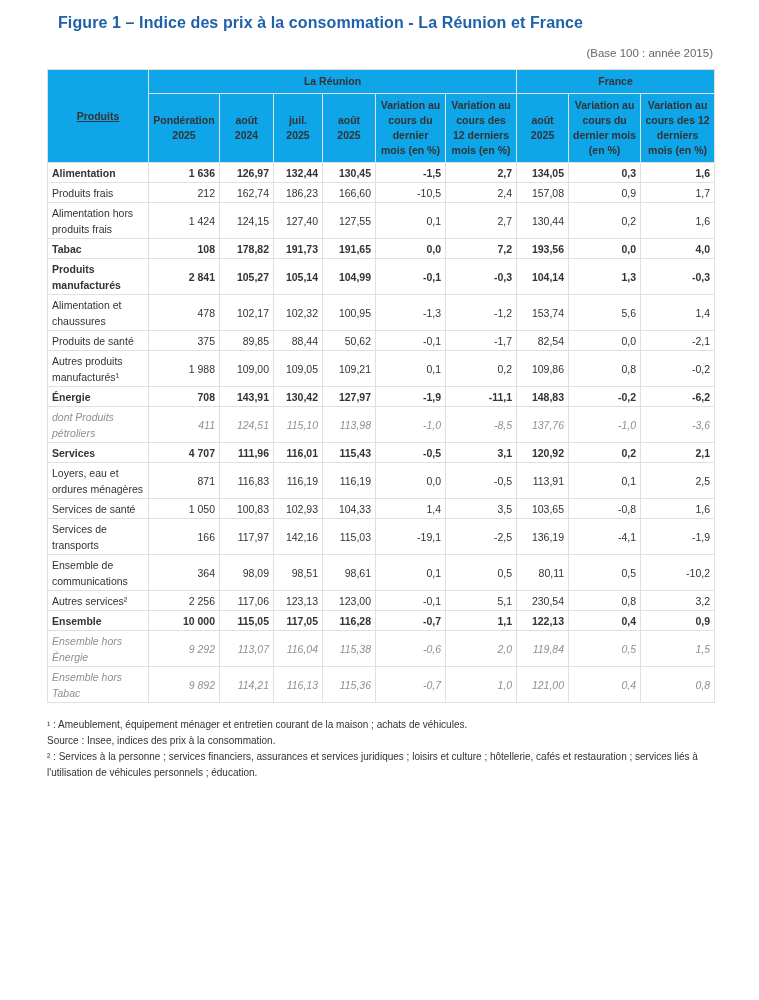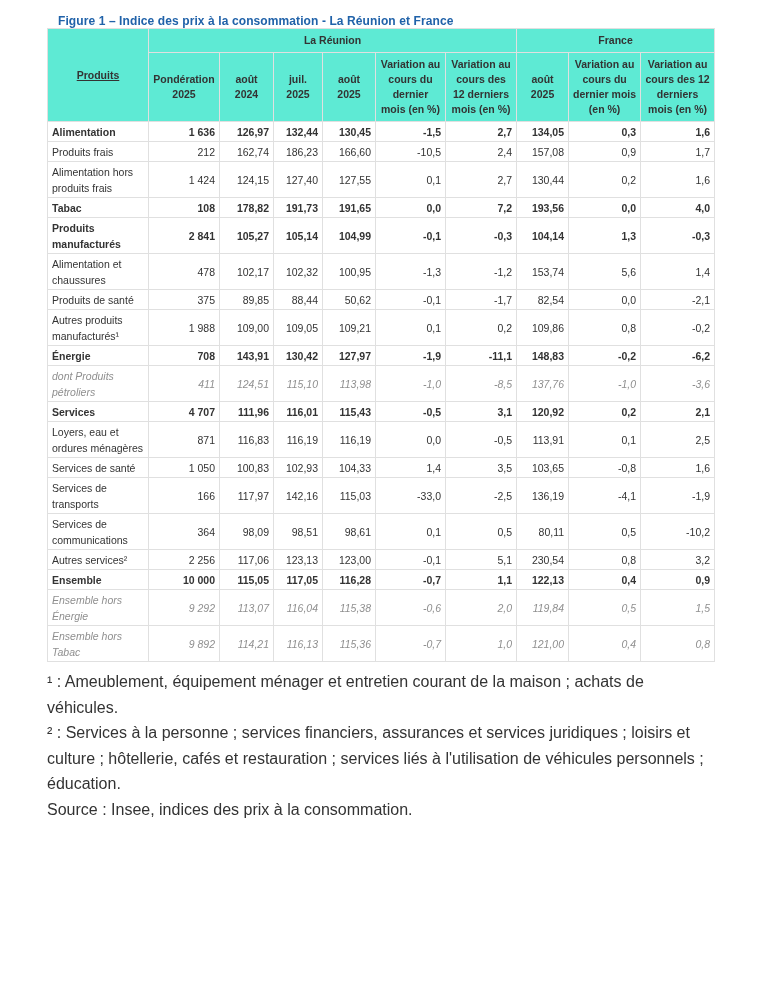--- a/index.html
+++ b/index.html
@@ -6,21 +6,21 @@
   html, body {
     margin: 0; padding: 0;
     width: 759px; height: 1000px;
     background: #ffffff;
     font-family: "Liberation Sans", "DejaVu Sans", sans-serif;
     color: #333333;
   }
   .page { width: 759px; padding: 6px 45px 0 47px; }
   .fig-title {
     color: #2062a9;
-    font-size: 12px;
+    font-size: 16px;
     font-weight: bold;
     margin: 8px 0 0 11px;
     letter-spacing: 0.1px;
   }
   .base-note {
     text-align: right;
     font-size: 11.5px;
     color: #666666;
     margin: 15px 1px 10px 0;
   }
@@ -33,49 +33,50 @@
     border: 1px solid #e0e0e0;
     vertical-align: middle;
   }
   table.ipc thead th {
     font-size: 10.5px;
     font-weight: bold;
     text-align: center;
     color: #333333;
     padding: 4px 3px;
     line-height: 15px;
-    background: #5eead4;
+    background: #0ea5e9;
   }
   .group-row th { height: 21px; padding: 2px 3px; }
   th.corner { vertical-align: middle; text-decoration: underline; }
   table.ipc td {
     font-size: 10.5px;
     line-height: 16px;
     padding: 1.5px 4px;
   }
   td.product { text-align: left; padding-left: 5px; padding-right: 3px; }
   td.num { text-align: right; padding-right: 8px; white-space: nowrap; }
   tr.bold td { font-weight: bold; }
   tr.italic td { font-style: italic; color: #8f8f8f; }
   .footnotes {
     width: 667px;
-    font-size: 16px;
+    font-size: 10px;
     line-height: 1.6;
     color: #333333;
-    margin-top: 7px;
+    margin-top: 14px;
   }
   .footnotes p { margin: 0; }
 </style>
 </head>
 <body>
 
 <div class="page">
 
   <div class="fig-title">Figure 1 – Indice des prix à la consommation - La Réunion et France</div>
 
+  <div class="base-note">(Base 100 : année 2015)</div>
 
   <table class="ipc">
     <colgroup>
       <col style="width:101px">
       <col style="width:71px">
       <col style="width:54px">
       <col style="width:49px">
       <col style="width:53px">
       <col style="width:70px">
       <col style="width:71px">
@@ -257,28 +258,28 @@
           <td class="num">103,65</td>
           <td class="num">-0,8</td>
           <td class="num">1,6</td>
         </tr>
         <tr>
           <td class="product">Services de transports</td>
           <td class="num">166</td>
           <td class="num">117,97</td>
           <td class="num">142,16</td>
           <td class="num">115,03</td>
-          <td class="num">-33,0</td>
+          <td class="num">-19,1</td>
           <td class="num">-2,5</td>
           <td class="num">136,19</td>
           <td class="num">-4,1</td>
           <td class="num">-1,9</td>
         </tr>
         <tr>
-          <td class="product">Services de communications</td>
+          <td class="product">Ensemble de communications</td>
           <td class="num">364</td>
           <td class="num">98,09</td>
           <td class="num">98,51</td>
           <td class="num">98,61</td>
           <td class="num">0,1</td>
           <td class="num">0,5</td>
           <td class="num">80,11</td>
           <td class="num">0,5</td>
           <td class="num">-10,2</td>
         </tr>
@@ -328,17 +329,17 @@
           <td class="num">1,0</td>
           <td class="num">121,00</td>
           <td class="num">0,4</td>
           <td class="num">0,8</td>
         </tr>
       </tbody>
   </table>
 
   <div class="footnotes">
     <p>¹ : Ameublement, équipement ménager et entretien courant de la maison ; achats de véhicules.</p>
+    <p>Source : Insee, indices des prix à la consommation.</p>
     <p>² : Services à la personne ; services financiers, assurances et services juridiques ; loisirs et culture ; hôtellerie, cafés et restauration ; services liés à l'utilisation de véhicules personnels ; éducation.</p>
-    <p>Source : Insee, indices des prix à la consommation.</p>
   </div>
 
 </div>
 
 </body></html>

